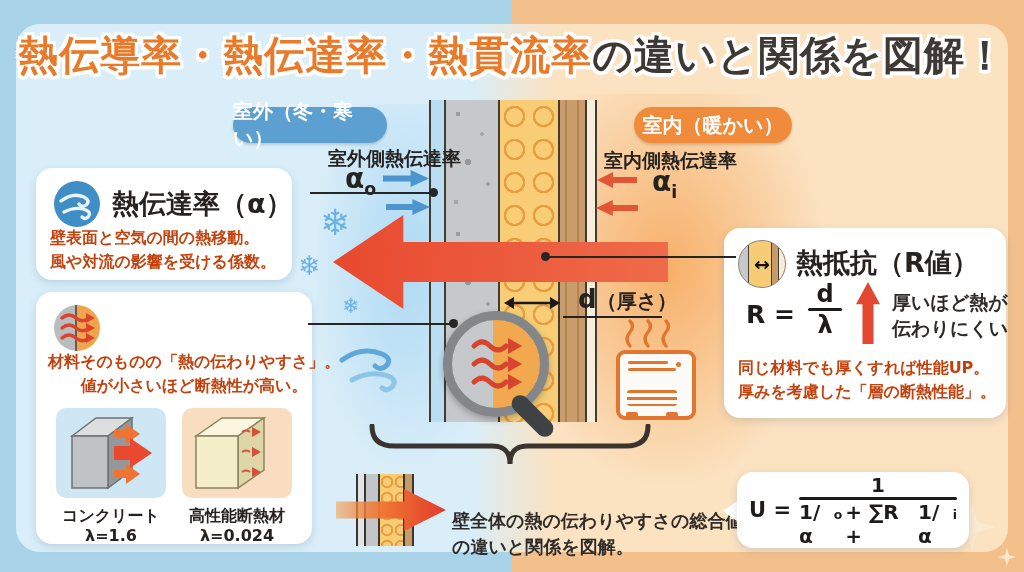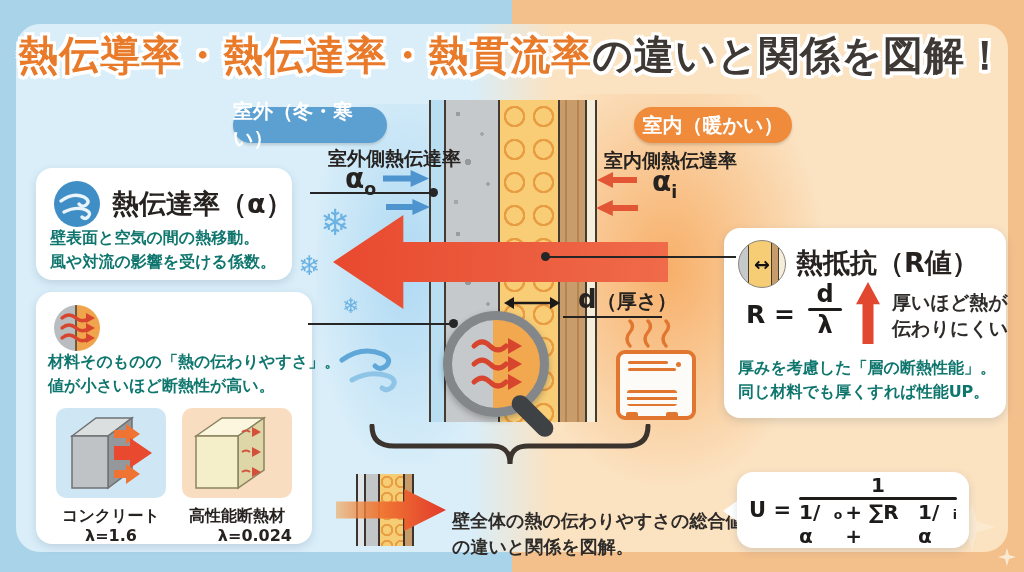--- a/index.html
+++ b/index.html
@@ -36,21 +36,21 @@
     background-size:29px 33px;}
   .lay-wood{width:25px;background:repeating-linear-gradient(90deg,#c89c6b 0 5px,#b4854f 5px 7px,#c89c6b 7px 12px);}
   .lay-board{width:8px;background:#f5eedb;}
   .arrow-r{clip-path:polygon(0 32%,60% 32%,60% 0,100% 50%,60% 100%,60% 68%,0 68%);}
   .arrow-l{clip-path:polygon(100% 32%,40% 32%,40% 0,0 50%,40% 100%,40% 68%,100% 68%);}
   .leader{height:0;border-top:2px solid #262626;z-index:6;}
   .ldot{width:9px;height:9px;border-radius:50%;background:#262626;z-index:6;}
   .card{background:#fff;border-radius:16px;box-shadow:0 3px 8px rgba(60,90,110,.18);z-index:5;}
   .cicon{width:46px;height:46px;border-radius:50%;overflow:hidden;}
   .ctitle{font-size:27px;font-weight:800;color:#262220;white-space:nowrap;}
-  .cdesc{font-size:16px;font-weight:700;color:#0f766e;line-height:1.5;white-space:nowrap;}
+  .cdesc{font-size:16px;font-weight:700;color:#c2410c;line-height:1.5;white-space:nowrap;}
   .snow{color:#6cb2e2;z-index:1;}
   .matbox{border-radius:10px;position:absolute;}
   .matname{font-size:16px;font-weight:800;color:#262220;text-align:center;white-space:nowrap;}
   .frac{display:inline-flex;flex-direction:column;align-items:center;font-weight:800;color:#1e1c1a;}
   .frac .bar{height:3px;background:#1e1c1a;width:100%;border-radius:2px;}
   .upnote{font-size:19px;font-weight:800;color:#2e2b29;line-height:1.35;white-space:nowrap;}
   .star4{clip-path:polygon(50% 0,61% 39%,100% 50%,61% 61%,50% 100%,39% 61%,0 50%,39% 39%);background:#fbe9d0;}
   sub{font-size:.62em;}
 </style>
 </head>
@@ -170,21 +170,21 @@
           <path d="M8,23 q7,-6 14,0 q6,5 12,1"></path>
           <path d="M8,33 q7,-6 14,0 q6,5 12,1"></path>
         </g>
         <g fill="#d8452f">
           <polygon points="32,8 41,13 32,18"></polygon>
           <polygon points="32,18 41,23 32,28"></polygon>
           <polygon points="32,28 41,33 32,38"></polygon>
         </g>
       </svg>
     </div>
-    <div class="abs cdesc" style="left:12px;top:58px;">
+    <div class="abs cdesc" style="left:12px;top:58px;text-align:center;">
       <div>材料そのものの「熱の伝わりやすさ」。</div>
       <div>値が小さいほど断熱性が高い。</div>
     </div>
 
     <div class="matbox" style="left:20px;top:116px;width:110px;height:90px;background:#cfe7f4;">
       <svg width="110" height="90" viewBox="0 0 110 90">
         <polygon points="16,28 40,10 76,10 52,28" fill="#dcdfe0" stroke="#6f7274" stroke-width="1.5"></polygon>
         <polygon points="52,28 76,10 76,62 52,80" fill="#95989b" stroke="#6f7274" stroke-width="1.5"></polygon>
         <rect x="16" y="28" width="36" height="52" fill="#c0c3c5" stroke="#6f7274" stroke-width="1.5"></rect>
         <polygon points="58,22 70,22 70,16 84,26 70,36 70,30 58,30" fill="#ef7433"></polygon>
@@ -206,43 +206,43 @@
         <g fill="#d2513a">
           <polygon points="70,19 79,24 70,29"></polygon>
           <polygon points="70,39 79,44 70,49"></polygon>
           <polygon points="70,59 79,64 70,69"></polygon>
         </g>
       </svg>
     </div>
     <div class="abs matname" style="left:20px;top:214px;width:110px;">コンクリート</div>
     <div class="abs matname" style="left:20px;top:234px;width:110px;">λ=1.6</div>
     <div class="abs matname" style="left:146px;top:214px;width:110px;">高性能断熱材</div>
-    <div class="abs matname" style="left:146px;top:234px;width:110px;text-align:right;">λ=0.024</div>
+    <div class="abs matname" style="left:146px;top:234px;width:110px;">λ=0.024</div>
   </div>
 
   <div class="abs card" style="left:724px;top:228px;width:282px;height:190px;">
     <div class="abs cicon" style="left:14px;top:12px;background:linear-gradient(90deg,#c6c9cb 0 20%,#433a31 20% 22%,#f6cc74 22% 70%,#433a31 70% 72%,#c79c6a 72% 84%,#433a31 84% 86%,#f5eedb 86% 100%);border:1.5px solid #8b8579;">
       <div style="width:46px;height:46px;display:flex;align-items:center;justify-content:center;font-size:19px;font-weight:800;color:#111;">↔</div>
     </div>
     <div class="abs ctitle" style="left:72px;top:17px;">熱抵抗（R値）</div>
     <div class="abs" style="left:22px;top:72px;font-size:25px;font-weight:800;color:#1e1c1a;">R =</div>
     <div class="abs frac" style="left:84px;top:52px;width:34px;">
       <span style="font-size:24px;">d</span>
       <span class="bar"></span>
       <span style="font-size:24px;">λ</span>
     </div>
     <div class="abs" style="left:132px;top:54px;width:24px;height:62px;background:#e2472f;
          clip-path:polygon(50% 0,100% 36%,73% 36%,73% 100%,27% 100%,27% 36%,0 36%);"></div>
     <div class="abs upnote" style="left:168px;top:62px;">
       <div>厚いほど熱が</div>
       <div>伝わりにくい</div>
     </div>
     <div class="abs cdesc" style="left:14px;top:128px;">
+      <div>同じ材料でも厚くすれば性能UP。</div>
       <div>厚みを考慮した「層の断熱性能」。</div>
-      <div>同じ材料でも厚くすれば性能UP。</div>
     </div>
   </div>
 
   <svg class="abs" style="left:368px;top:424px;z-index:4;" width="284" height="44">
     <path d="M4,2 C4,16 12,22 26,22 L124,22 C136,22 142,27 142,40 C142,27 148,22 160,22 L258,22 C272,22 280,16 280,2" stroke="#3a332e" stroke-width="5" fill="none" stroke-linecap="round"></path>
   </svg>
 
   <div class="abs" style="left:356px;top:474px;width:58px;height:72px;display:flex;z-index:4;">
     <div style="width:6px;background:#dfe5e8;border-left:2px solid #3c332c;"></div>
     <div style="width:13px;background:#c3c6c8;border-left:2px solid #3c332c;"></div>

